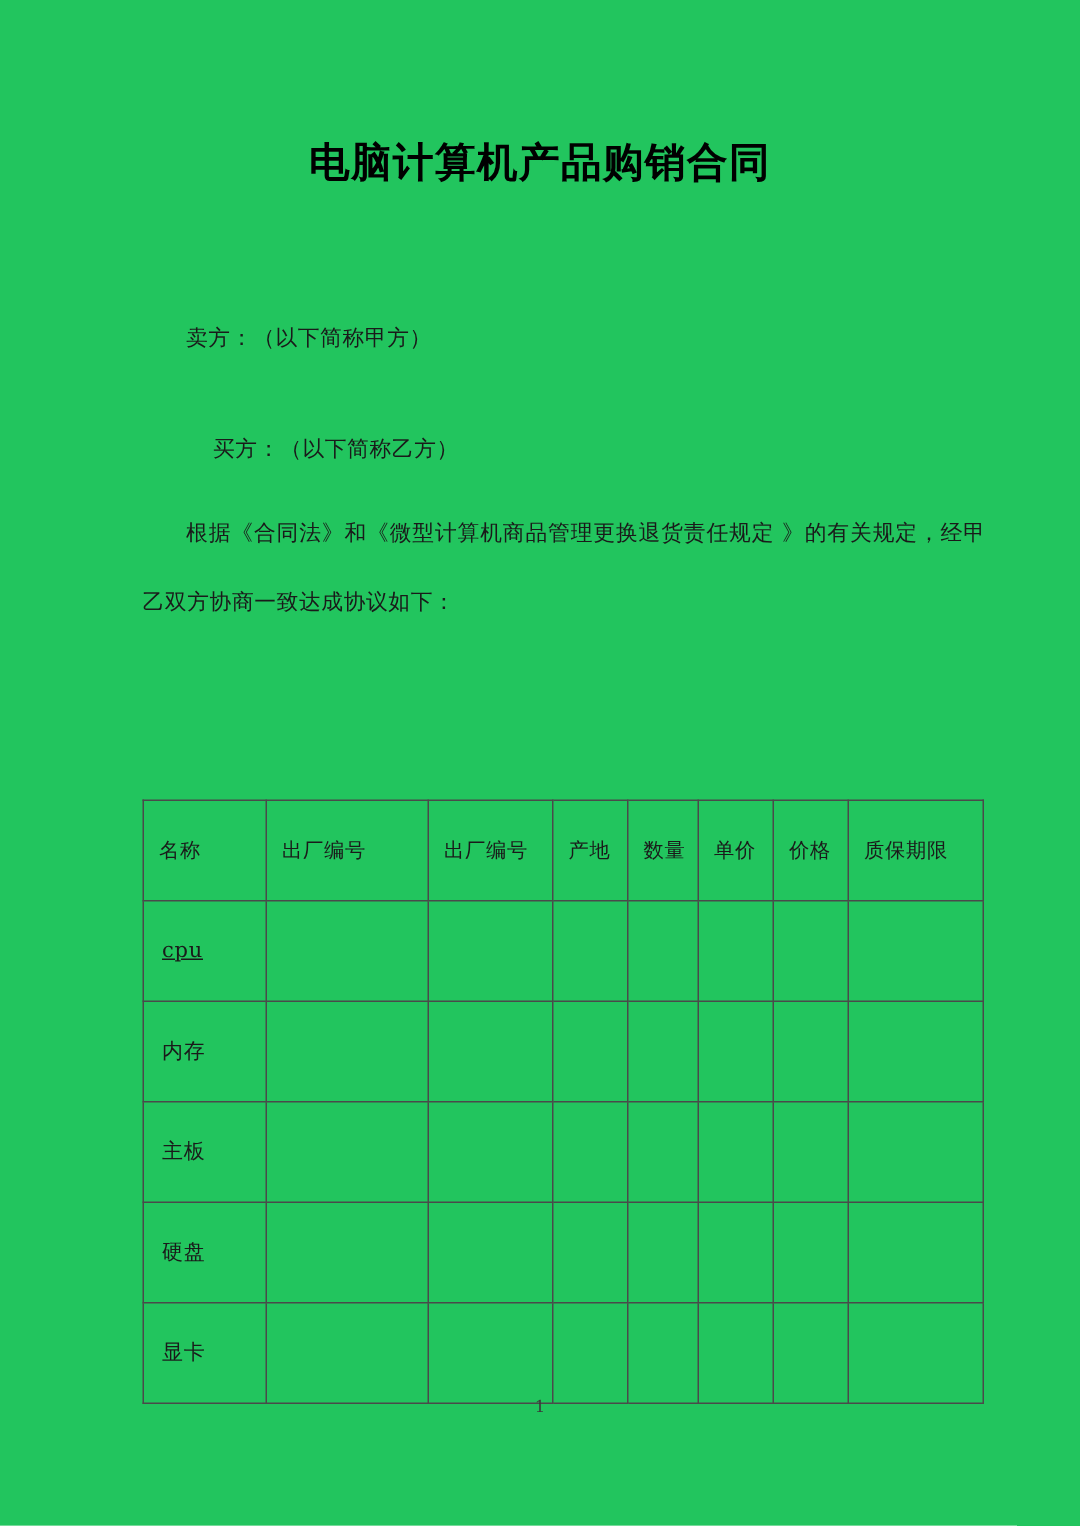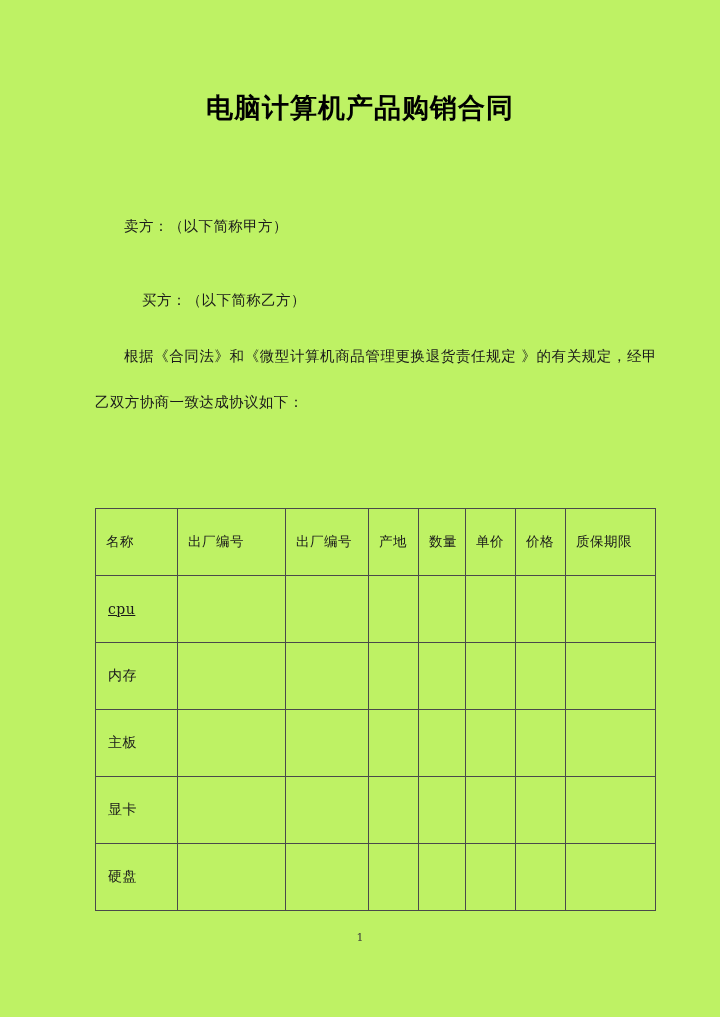--- a/index.html
+++ b/index.html
@@ -12,21 +12,21 @@
     height: 1017px;
     position: relative;
     font-family: "DejaVu Sans", "Liberation Sans", sans-serif;
     color: #1a1a1a;
     overflow: hidden;
   }
 
   .page {
     position: absolute;
     inset: 0;
-    background: #bef264;
+    background: #22c55e;
   }
 
   
   .doc-title {
     position: absolute;
     left: 0;
     top: 90px;
     width: 720px;
     text-align: center;
     font-size: 27px;
@@ -59,21 +59,21 @@
 
   .blank-amount {
     display: inline-block;
     width: 14px;
   }
 
   
   .spec-table {
     position: absolute;
     left: 95px;
-    top: 508px;
+    top: 533px;
     width: 560px;
     border-collapse: collapse;
     table-layout: fixed;
   }
   .spec-table th,
   .spec-table td {
     border: 1.4px solid #4a4a4a;
     height: 67px;
     padding: 0 0 0 12px;
     text-align: left;
@@ -178,31 +178,31 @@
         <td>主板</td>
         <td></td>
         <td></td>
         <td></td>
         <td></td>
         <td></td>
         <td></td>
         <td></td>
       </tr>
       <tr>
+        <td>硬盘</td>
+        <td></td>
+        <td></td>
+        <td></td>
+        <td></td>
+        <td></td>
+        <td></td>
+        <td></td>
+      </tr>
+      <tr>
         <td>显卡</td>
-        <td></td>
-        <td></td>
-        <td></td>
-        <td></td>
-        <td></td>
-        <td></td>
-        <td></td>
-      </tr>
-      <tr>
-        <td>硬盘</td>
         <td></td>
         <td></td>
         <td></td>
         <td></td>
         <td></td>
         <td></td>
         <td></td>
       </tr>
     </tbody>
   </table>

